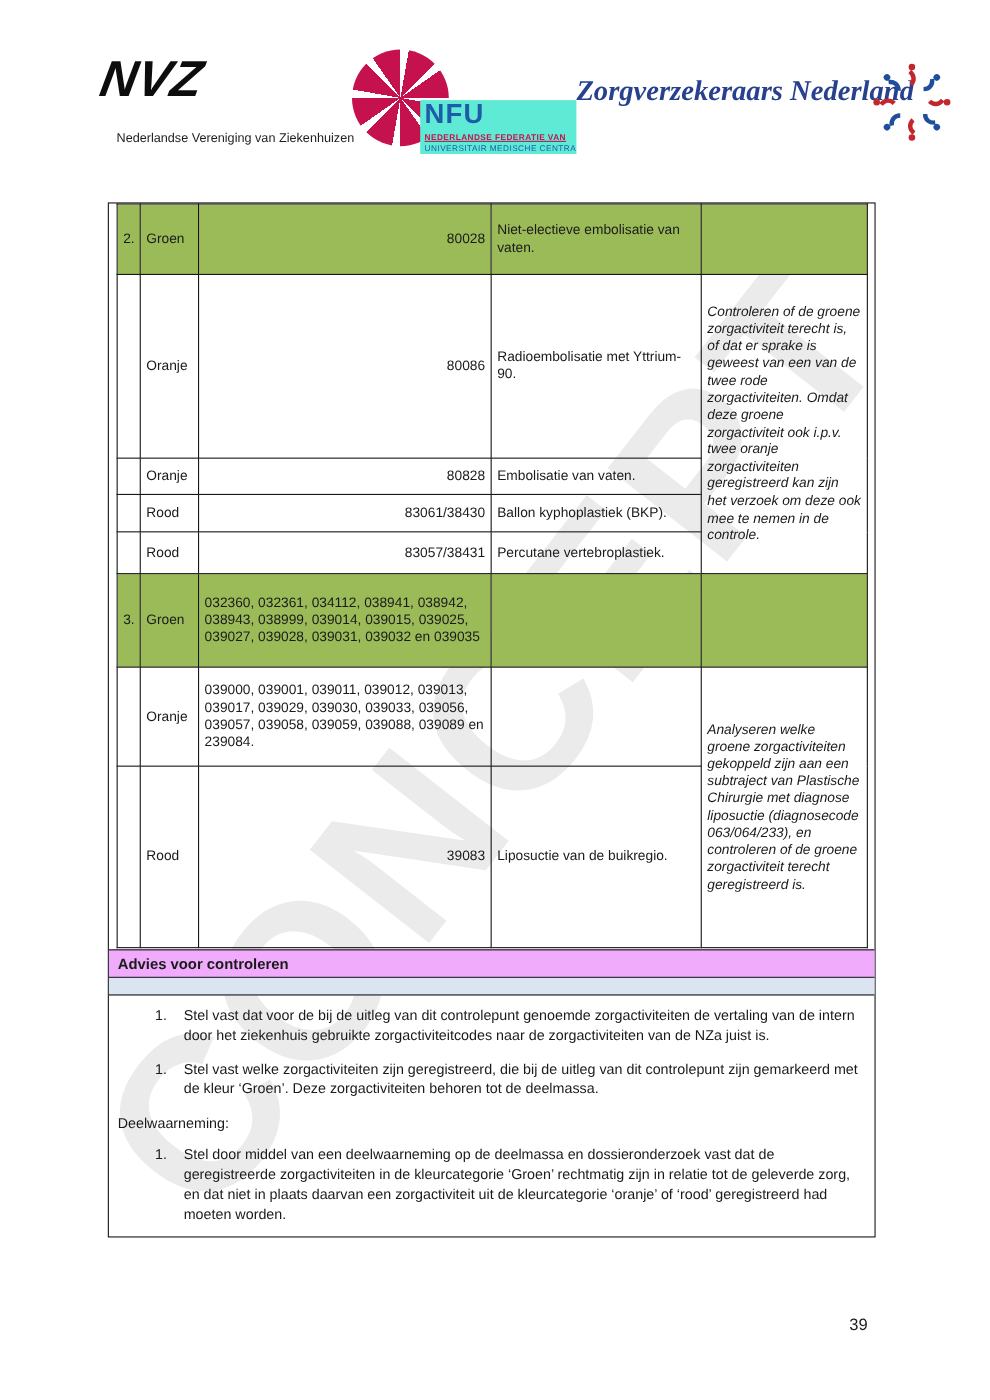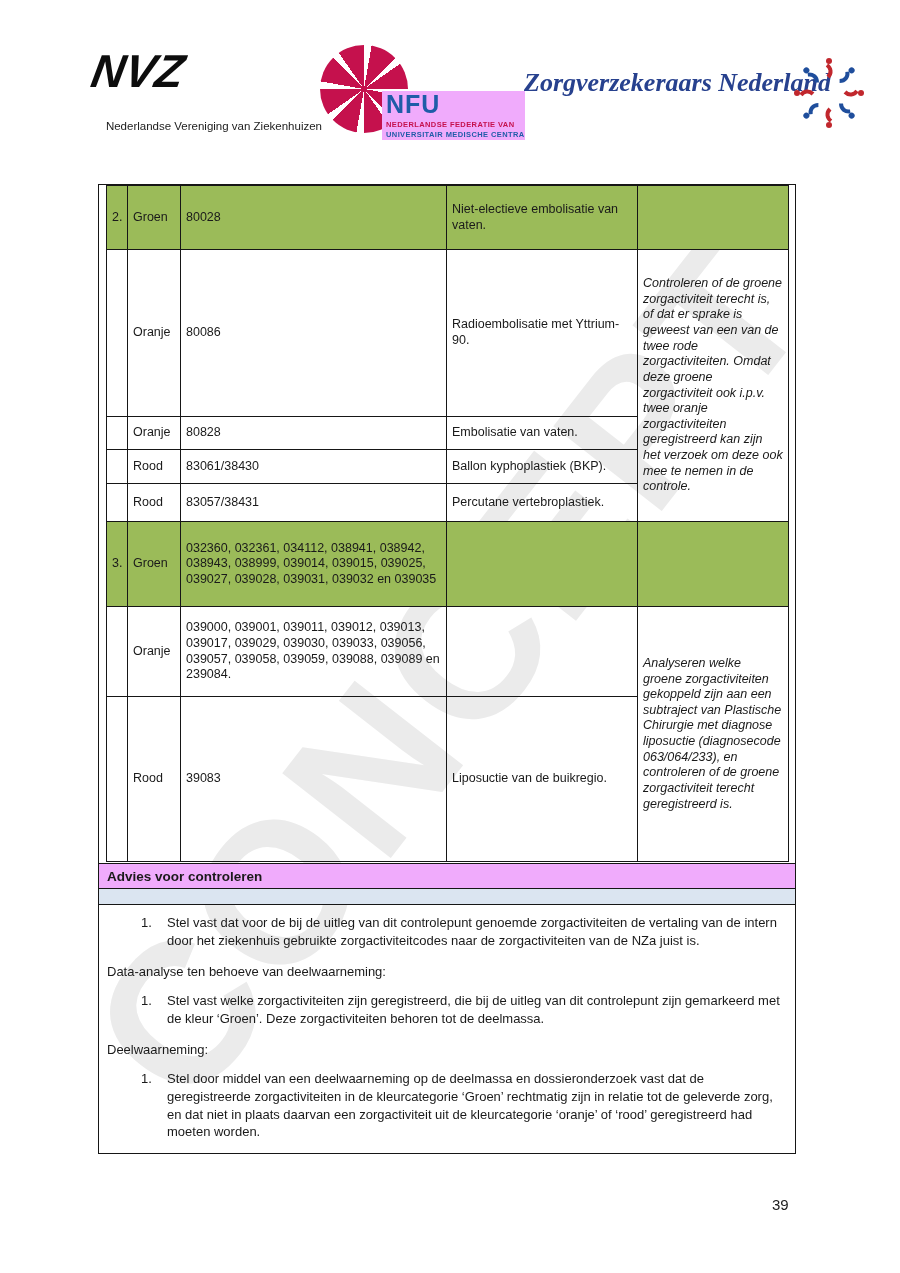--- a/index.html
+++ b/index.html
@@ -26,24 +26,24 @@
     font-size:46px; font-weight:900; font-style:italic; letter-spacing:0px;
     transform:skewX(-10deg); color:#0d0d0d; line-height:1;
   }
   .nvz-caption { margin-top:26px; font-size:11.5px; color:#1c1c1c;text-align:right; }
 
   .nfu-wrap { left:320px; top:45px; width:210px; height:100px; }
   .nfu-circle {
     position:absolute; left:0; top:0; width:88px; height:88px; border-radius:50%;
     background:repeating-conic-gradient(from 10deg, #c5114d 0deg 35deg, #ffffff 35deg 45deg);
   }
-  .nfu-textbox { position:absolute; left:62px; top:46px; background:#f0abfc; padding:1px 0 1px 4px; }
+  .nfu-textbox { position:absolute; left:62px; top:46px; background:#5eead4; padding:1px 0 1px 4px; }
   .nfu-mark { font-size:25px; font-weight:bold; color:#1f5ca8; line-height:1; letter-spacing:1px; }
-  .nfu-l1 { font-size:7.5px; font-weight:bold; color:#c5114d; letter-spacing:.4px; margin-top:3px; }
-  .nfu-l2 { font-size:7.5px; font-weight:bold; color:#1f5ca8; letter-spacing:.4px; margin-top:1px; }
+  .nfu-l1 { font-size:7.5px; font-weight:bold; color:#c5114d; letter-spacing:.4px; margin-top:3px;text-decoration:underline; }
+  .nfu-l2 { font-size:7.5px; font-weight:normal; color:#1f5ca8; letter-spacing:.4px; margin-top:1px; }
 
   .zn-wrap { left:524px; top:68px; width:260px; }
   .zn-mark {
     font-family:"Liberation Serif", serif; font-style:italic; font-weight:bold;
     font-size:26px; color:#27418e; white-space:nowrap;
   }
   .zn-figures { position:absolute; left:786px; top:48px; width:86px; height:88px; }
 
   
   .frame {
@@ -53,21 +53,21 @@
 
   
   table.acts { border-collapse:collapse; table-layout:fixed; width:682px; margin:0 7px; }
   table.acts td {
     border:1px solid #161616; padding:2px 5px; font-size:12.5px; line-height:1.25;
     vertical-align:middle; overflow:hidden;
   }
   .green { background:#9bbb59; }
   .vb { vertical-align:bottom; padding-bottom:5px; }
   .vt { vertical-align:top; padding-top:4px; }
-  .num-right { }
+  .num-right { text-align:right; }
   .codes-center { text-align:left; padding-left:28px; padding-right:28px; }
   .advice-cell { vertical-align:top; padding-top:4px; line-height:1.3;font-style:italic; }
   .nowrap { white-space:nowrap; }
 
   
   .band-title {
     margin-top:1px; border-top:1px solid #161616; border-bottom:1px solid #161616;
     background:#f0abfc; padding:5px 8px 4px 8px; font-size:13.5px; font-weight:bold;
   }
   .band-strip { background:#dbe5f1; height:16px; border-bottom:1px solid #161616; }
@@ -212,21 +212,20 @@
 
   <div class="band-title">Advies voor controleren</div>
   <div class="band-strip"></div>
 
   <div class="advice-body">
     <div class="li-row">
       <span class="li-num">1.</span>
       <span class="li-text">Stel vast dat voor de bij de uitleg van dit controlepunt genoemde zorgactiviteiten de vertaling van de intern door het ziekenhuis gebruikte zorgactiviteitcodes naar de zorgactiviteiten van de NZa juist is.</span>
     </div>
 
-    <div class="blk-label">Data-analyse ten behoeve van deelwaarneming:</div>
     <div class="li-row">
       <span class="li-num">1.</span>
       <span class="li-text">Stel vast welke zorgactiviteiten zijn geregistreerd, die bij de uitleg van dit controlepunt zijn gemarkeerd met de kleur ‘Groen’. Deze zorgactiviteiten behoren tot de deelmassa.</span>
     </div>
 
     <div class="blk-label">Deelwaarneming:</div>
     <div class="li-row" style="margin-bottom:2px">
       <span class="li-num">1.</span>
       <span class="li-text">Stel door middel van een deelwaarneming op de deelmassa en dossieronderzoek vast dat de geregistreerde zorgactiviteiten in de kleurcategorie ‘Groen’ rechtmatig zijn in relatie tot de geleverde zorg, en dat niet in plaats daarvan een zorgactiviteit uit de kleurcategorie ‘oranje’ of ‘rood’ geregistreerd had moeten worden.</span>
     </div>

